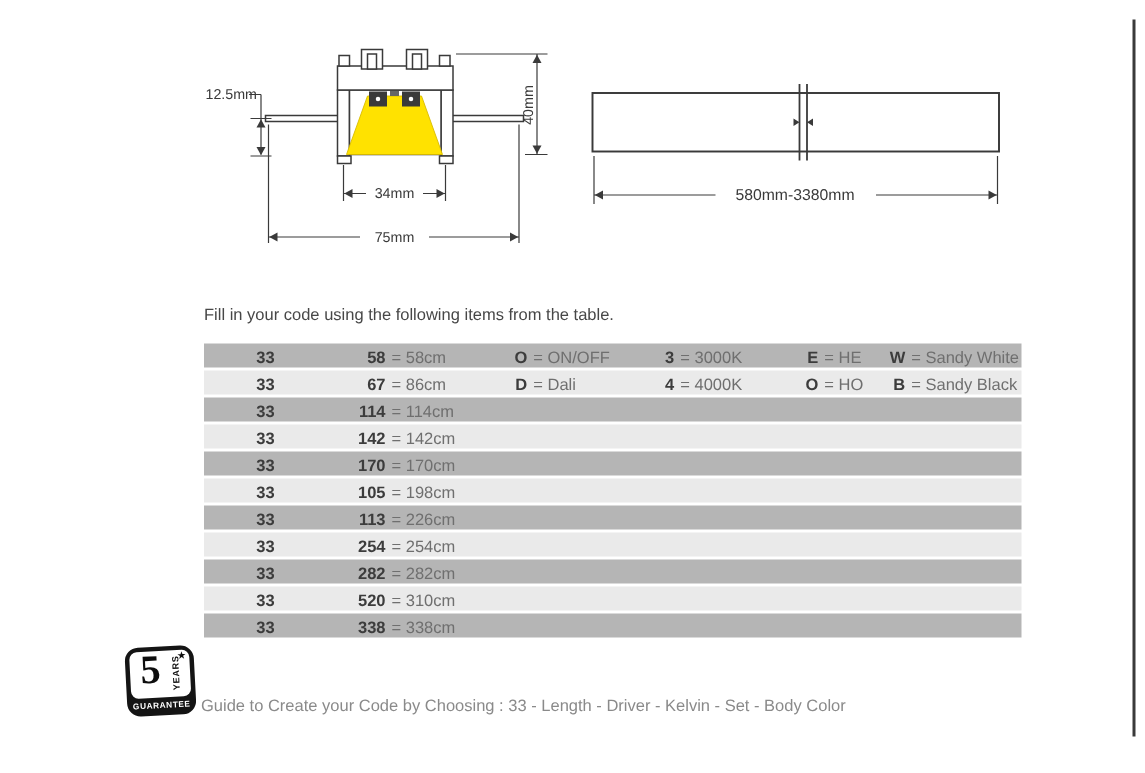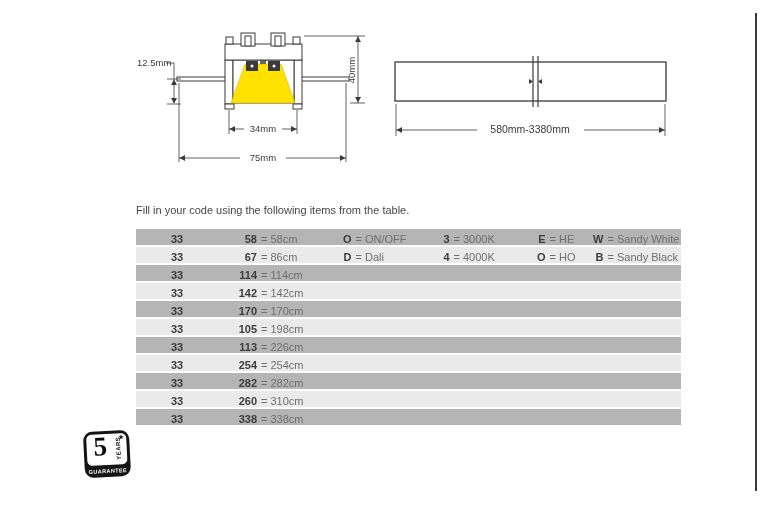--- a/index.html
+++ b/index.html
@@ -264,21 +264,21 @@
           <div class="cell c1">
             <span class="cb">282</span>
             <span class="cv">= 282cm</span>
           </div>
         </div>
         <div class="t-row light">
           <div class="cell c0">
             <span class="cb">33</span>
           </div>
           <div class="cell c1">
-            <span class="cb">260</span>
+            <span class="cb">520</span>
             <span class="cv">= 310cm</span>
           </div>
         </div>
         <div class="t-row gray">
           <div class="cell c0">
             <span class="cb">33</span>
           </div>
           <div class="cell c1">
             <span class="cb">338</span>
             <span class="cv">= 338cm</span>
@@ -289,15 +289,16 @@
 
   <div class="badge">
     <div class="badge-inner">
       <span class="badge-num">5</span>
       <span class="badge-years">YEARS</span>
       <span class="badge-star">★</span>
     </div>
     <div class="badge-band">GUARANTEE</div>
   </div>
 
+  <div class="footer">Guide to Create your Code by Choosing : 33 - Length - Driver - Kelvin - Set - Body Color</div>
 
   <div class="page-edge"></div>
 </div>
 
 </body></html>

